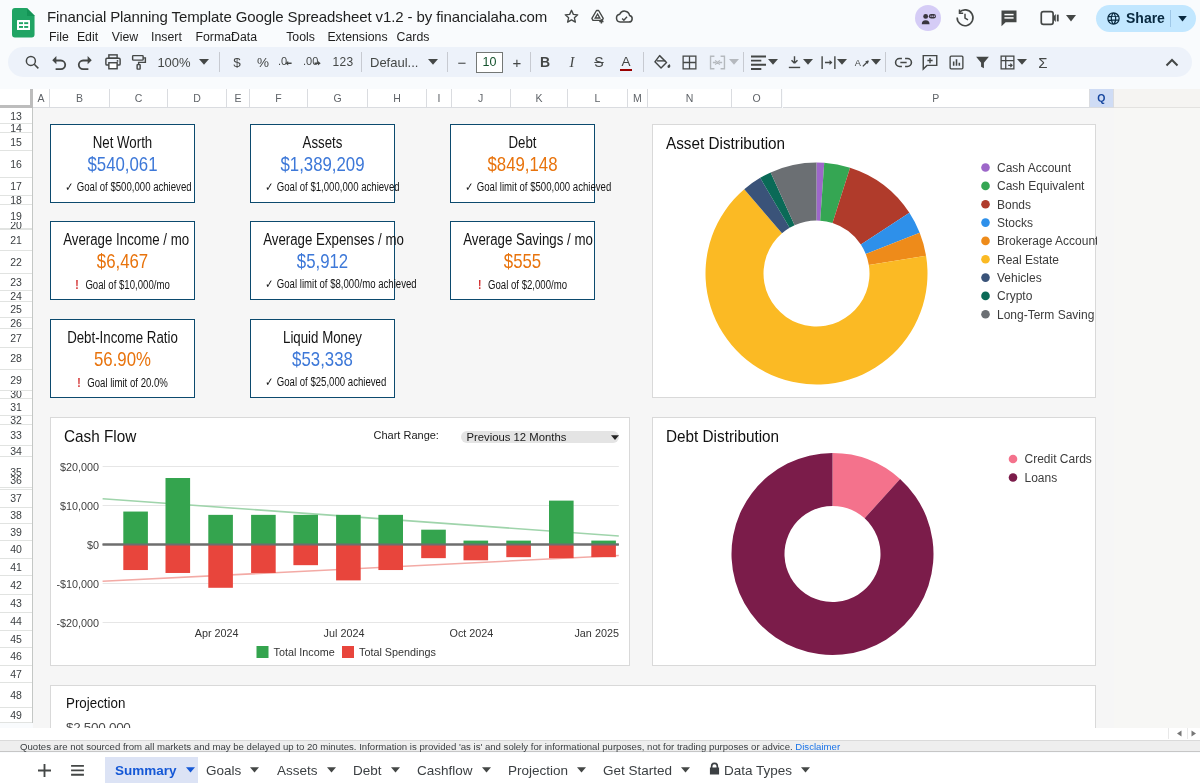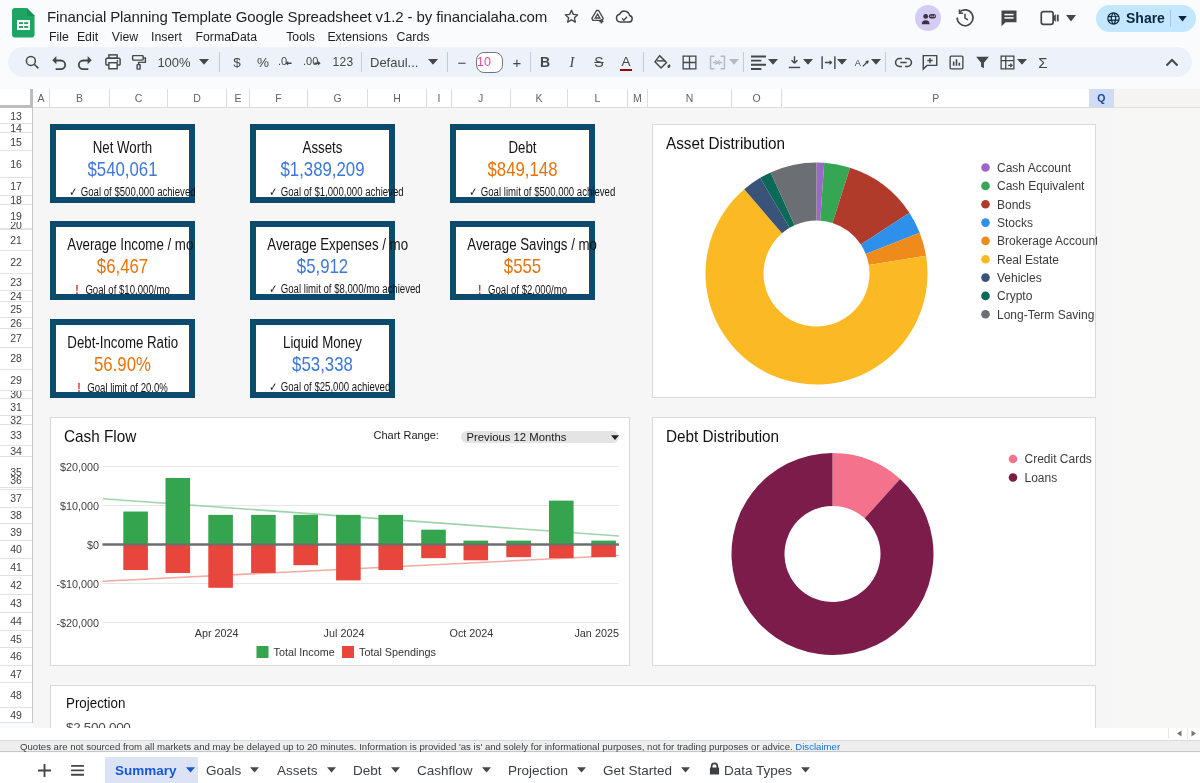--- a/index.html
+++ b/index.html
@@ -18,21 +18,21 @@
 #colhdr{position:absolute;left:0;top:89px;width:1200px;height:19px;background:#f9fbfd}
 .ch{position:absolute;top:0;height:19px;line-height:19px;text-align:center;font-size:10.5px;color:#5f6368;background:#fff;border-right:1px solid #dadce0;border-bottom:1px solid #dadce0}
 .chq{background:#cfdcf5;color:#15459e;font-weight:bold;border-right:1px solid #dadce0}
 #corner{position:absolute;left:0;top:89px;width:33px;height:19px;background:#fff;border-right:3px solid #bdbdbd;border-bottom:3px solid #bdbdbd}
 #rowhdr{position:absolute;left:0;top:108px;width:33px;height:614.5px;background:#fff;overflow:hidden}
 .rw{position:absolute;left:0;width:32px;border-bottom:1px solid #e1e3e1;font-size:10.5px;color:#3c4043;display:flex;align-items:center;justify-content:center;overflow:hidden}
 #rowhdrline{position:absolute;left:32px;top:108px;width:1px;height:614.5px;background:#c4c7c5}
 
 #grid{position:absolute;left:33px;top:108px;width:1167px;height:620px;background:#f6f6f6;overflow:hidden}
 #gridright{position:absolute;left:1080.5px;top:0;width:87px;height:620px;background:#f7f7f5}
-.card{position:absolute;width:145px;height:79px;background:#fff;border:6px solid #0c4a6e}
+.card{position:absolute;width:145px;height:79px;background:#fff;border:1px solid #0c4a6e}
 .ct{position:absolute;top:9px;left:0;right:0;text-align:center;font-size:16px;color:#141414;white-space:nowrap;transform:scaleX(0.83)}
 .cv{position:absolute;top:27.5px;left:0;right:0;text-align:center;font-size:21px;transform:scaleX(0.8)}
 .blue{color:#3D78D8}.org{color:#E8730C}
 .cg{position:absolute;top:55px;left:0;right:0;text-align:center;font-size:12px;color:#141414;white-space:nowrap;transform:scaleX(0.8)}
 .ckm{font-size:12px;margin-right:1px}
 .exm{color:#D32F2F;font-weight:bold;font-size:13px;letter-spacing:1px;margin-right:4px}
 .panel{position:absolute;background:#fff;border:1px solid #d9d9d9}
 .ptitle{position:absolute;left:13px;top:9px;font-size:17px;color:#111;transform:scaleX(0.9);transform-origin:left center;white-space:nowrap}
 .lg{font-size:12px;fill:#3c3c3c;font-family:"Liberation Sans",sans-serif}
 .ax{font-size:10.8px;fill:#404040;font-family:"Liberation Sans",sans-serif}
@@ -174,21 +174,21 @@
     <div class="tsep" style="left:361px"></div>
     <div class="ti ttext" style="left:370px;width:52px;justify-content:flex-start">Defaul...</div>
     <div class="ti" style="left:427px;width:12px">
       <svg width="10" height="6" viewBox="0 0 10 6">
         <path d="M0 0 h10 l-5 5.8 z" fill="#444746"></path>
       </svg>
     </div>
     <div class="tsep" style="left:447px"></div>
     <div class="ti ttext" style="left:454px;width:16px;font-size:15px">−</div>
     <div class="ti" style="left:476px;width:27px">
-      <div style="width:27px;height:21px;border:1px solid #747775;border-radius:8px;background:#fff;font-size:12.5px;color:#ec4899;line-height:19px">10</div>
+      <div style="width:27px;height:21px;border:1px solid #747775;border-radius:0;background:#fff;font-size:12.5px;color:#14532d;text-align:center;line-height:19px">10</div>
     </div>
     <div class="ti ttext" style="left:509px;width:16px;font-size:15px">+</div>
     <div class="tsep" style="left:530px"></div>
     <div class="ti ttext" style="left:536px;width:18px;font-weight:bold;font-size:14px">B</div>
     <div class="ti ttext" style="left:563px;width:18px;font-style:italic;font-size:14.5px;font-family:'Liberation Serif',serif">I</div>
     <div class="ti ttext" style="left:590px;width:18px;font-size:14px;text-decoration:line-through">S</div>
     <div class="ti" style="left:617px;width:18px">
       <div style="font-size:13.5px;color:#444746;border-bottom:2.5px solid #990000;line-height:15px;padding:0 1px">A</div>
     </div>
     <div class="tsep" style="left:643px"></div>

